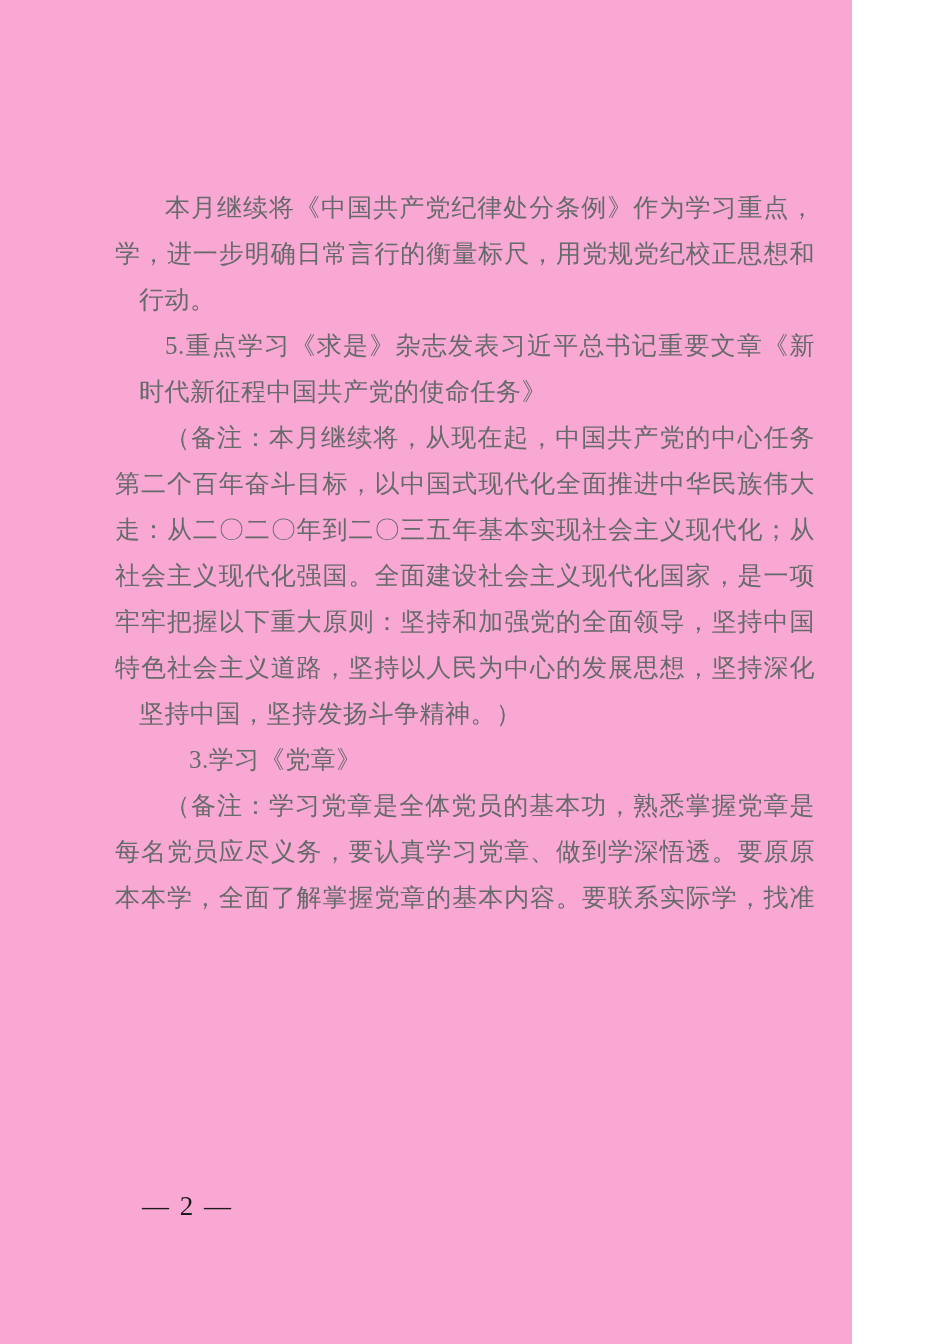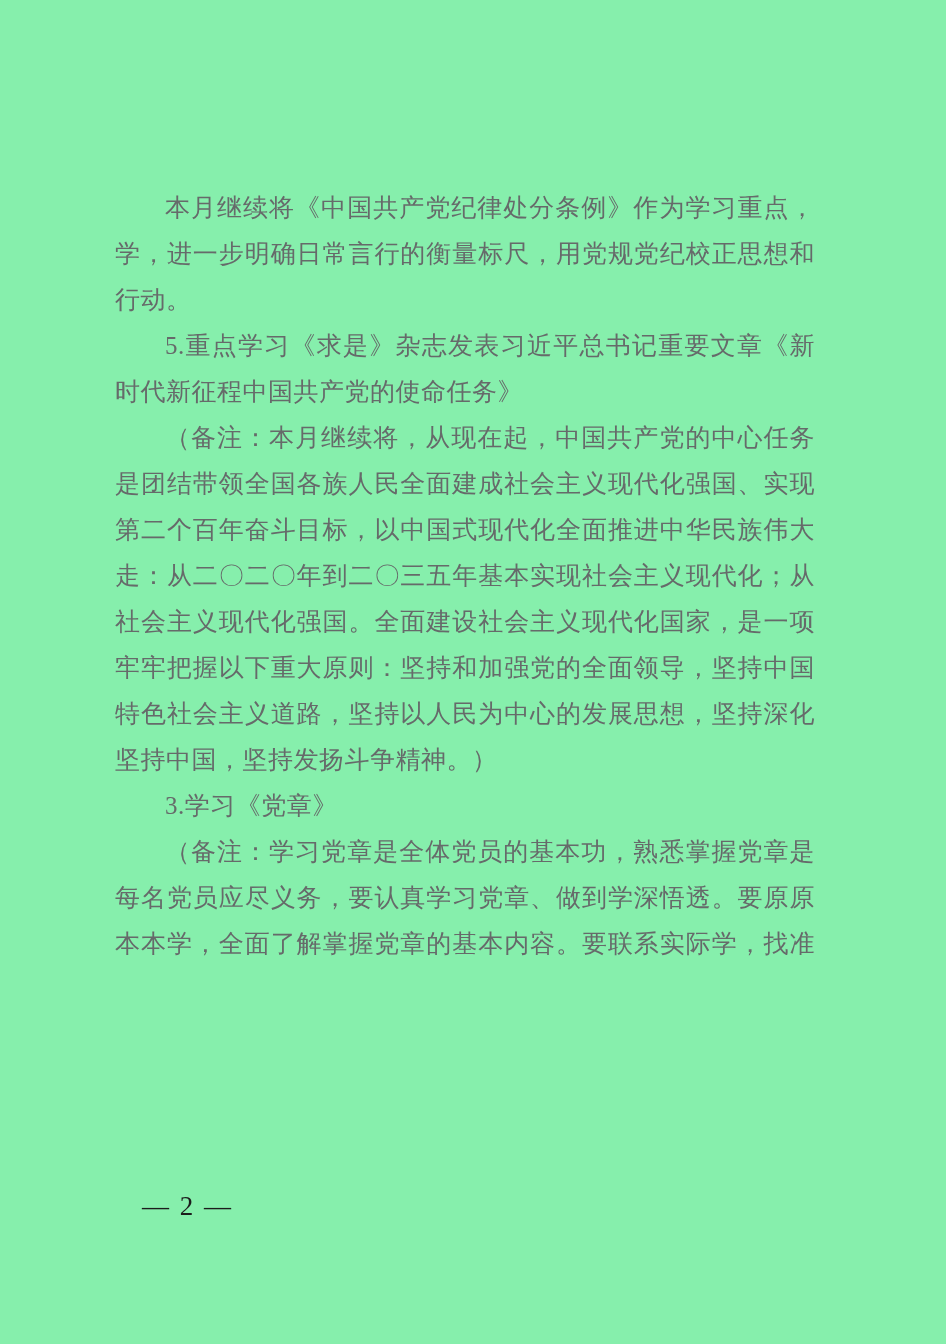--- a/index.html
+++ b/index.html
@@ -2,23 +2,23 @@
 <html><head>
 <meta charset="utf-8">
 <style>
   html, body {
     margin: 0;
     padding: 0;
     background: #ffffff;
   }
   .page {
     position: relative;
-    width: 946px;
+    width: 852px;
     height: 1344px;
-    background: #86efac;
+    background: #f9a8d4;
     overflow: hidden;
     font-family: "Liberation Serif", serif;
   }
   .text-block {
     position: absolute;
     left: 115px;
     top: 185px;
     width: 700px;
   }
   .para {
@@ -31,20 +31,21 @@
     font-size: 25px;
     color: #666a6a;
     text-align: justify;
     text-align-last: justify;
     overflow: hidden;
     letter-spacing: 0.5px;
     font-weight: 400;
   }
   .line.flush {
     text-align-last: left;
+    margin-left: 24px;
   }
   .line.indent {
     text-indent: 50px;
   }
   .footer-pagenum {
     position: absolute;
     left: 142px;
     top: 1186px;
     height: 40px;
     line-height: 40px;
@@ -66,21 +67,20 @@
       <div class="line flush">行动。</div>
     </div>
 
     <div class="para">
       <div class="line indent">5.重点学习《求是》杂志发表习近平总书记重要文章《新</div>
       <div class="line flush">时代新征程中国共产党的使命任务》</div>
     </div>
 
     <div class="para">
       <div class="line indent">（备注：本月继续将，从现在起，中国共产党的中心任务就</div>
-      <div class="line">是团结带领全国各族人民全面建成社会主义现代化强国、实现</div>
       <div class="line">第二个百年奋斗目标，以中国式现代化全面推进中华民族伟大</div>
       <div class="line">走：从二〇二〇年到二〇三五年基本实现社会主义现代化；从</div>
       <div class="line">社会主义现代化强国。全面建设社会主义现代化国家，是一项</div>
       <div class="line">牢牢把握以下重大原则：坚持和加强党的全面领导，坚持中国</div>
       <div class="line">特色社会主义道路，坚持以人民为中心的发展思想，坚持深化</div>
       <div class="line flush">坚持中国，坚持发扬斗争精神。）</div>
     </div>
 
     <div class="para">
       <div class="line indent flush">3.学习《党章》</div>

